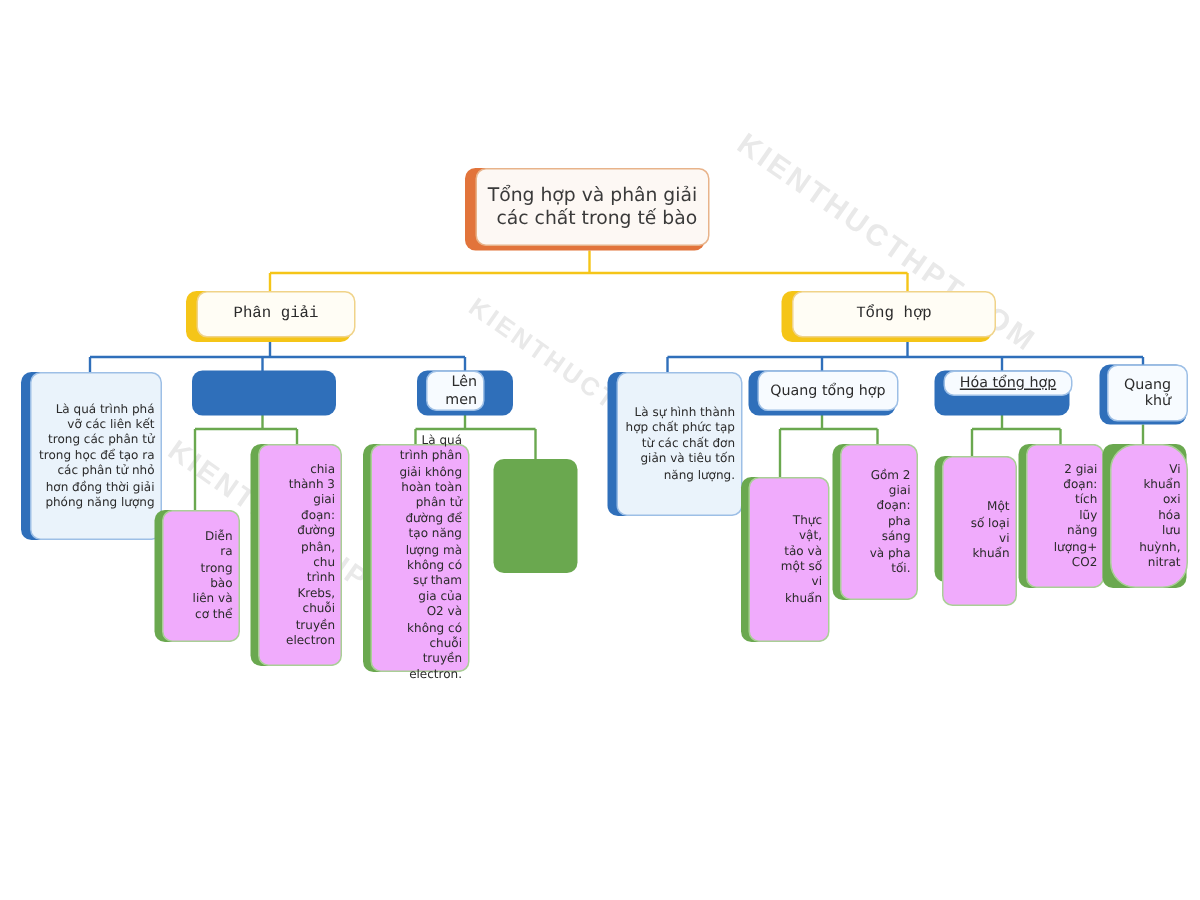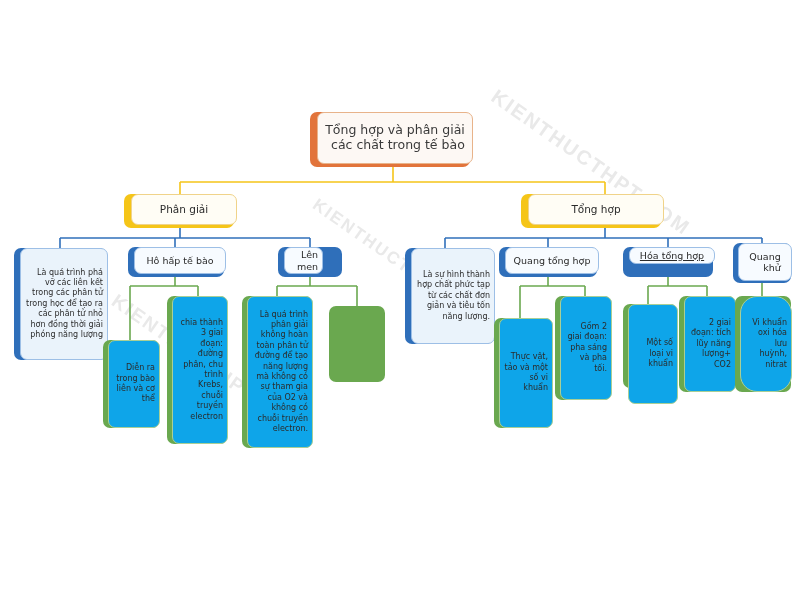--- a/index.html
+++ b/index.html
@@ -59,41 +59,43 @@
     background: #fdf8f4;
     font-size: 12.5px;
     color: #3a3a3a;
   }
   .p-root { background: #e2743b; }
 
   .n-yellow {
     border: 1px solid #f0d389;
     background: #fffdf5;
     font-size: 10.5px;
+    font-family: Liberation Mono, monospace;
   }
   .p-yellow { background: #f5c518; }
 
   .n-blue {
     border: 1px solid #9dbfe6;
     background: #f7fbff;
     font-size: 9.5px;
   }
   .p-blue { background: #2f6fba; }
 
   .n-bluefill {
     border: 1px solid #9dbfe6;
     background: #eaf3fb;
     font-size: 8px;
     line-height: 1.3;
   }
   .n-green {
     border: 1px solid #a9cf96;
-    background: #0ea5e9;
+    background: #f0abfc;
     font-size: 8px;
     line-height: 1.3;
+    padding-left: 18px;
   }
   .p-green { background: #6aa84f; }
 </style>
 </head>
 <body>
 
 <div id="stage">
 
   <div class="wm" style="left:500px; top:85px; font-size:20px; transform:rotate(35deg);">KIENTHUCTHPT.COM</div>
   <div class="wm" style="left:320px; top:195px; font-size:17px; transform:rotate(35deg);">KIENTHUCTHPT.COM</div>
@@ -151,21 +153,20 @@
   <div class="plate p-yellow" style="left:124px; top:194px; width:110px; height:34px;"></div>
   <div class="node n-yellow" style="left:131px; top:194px; width:106px; height:31px;">Phân giải</div>
 
   <div class="plate p-yellow" style="left:521px; top:194px; width:140px; height:34px;"></div>
   <div class="node n-yellow" style="left:528px; top:194px; width:136px; height:31px;">Tổng hợp</div>
 
   <div class="plate p-blue" style="left:14px; top:248px; width:92px; height:112px;"></div>
   <div class="node n-bluefill" style="left:20px; top:248px; width:88px; height:112px;">Là quá trình phá vỡ các liên kết trong các phân tử trong học để tạo ra các phân tử nhỏ hơn đồng thời giải phóng năng lượng</div>
 
   <div class="plate p-blue" style="left:128px; top:247px; width:96px; height:30px;"></div>
-  <div class="node n-blue" style="left:134px; top:247px; width:92px; height:27px;">Hô hấp tế bào</div>
 
   <div class="plate p-green" style="left:103px; top:340px; width:56px; height:88px;"></div>
   <div class="node n-green" style="left:108px; top:340px; width:52px; height:88px;">Diễn ra trong bào liên và cơ thể</div>
 
   <div class="plate p-green" style="left:167px; top:296px; width:60px; height:148px;"></div>
   <div class="node n-green" style="left:172px; top:296px; width:56px; height:148px;">chia thành 3 giai đoạn: đường phân, chu trình Krebs, chuỗi truyền electron</div>
 
   <div class="plate p-blue" style="left:278px; top:247px; width:64px; height:30px;"></div>
   <div class="node n-blue" style="left:284px; top:247px; width:39px; height:27px;">Lên men</div>
 

